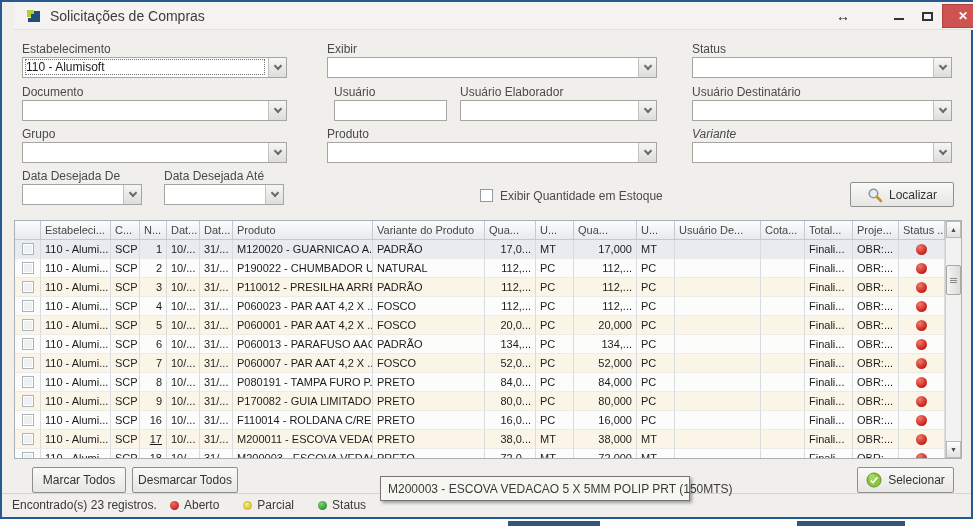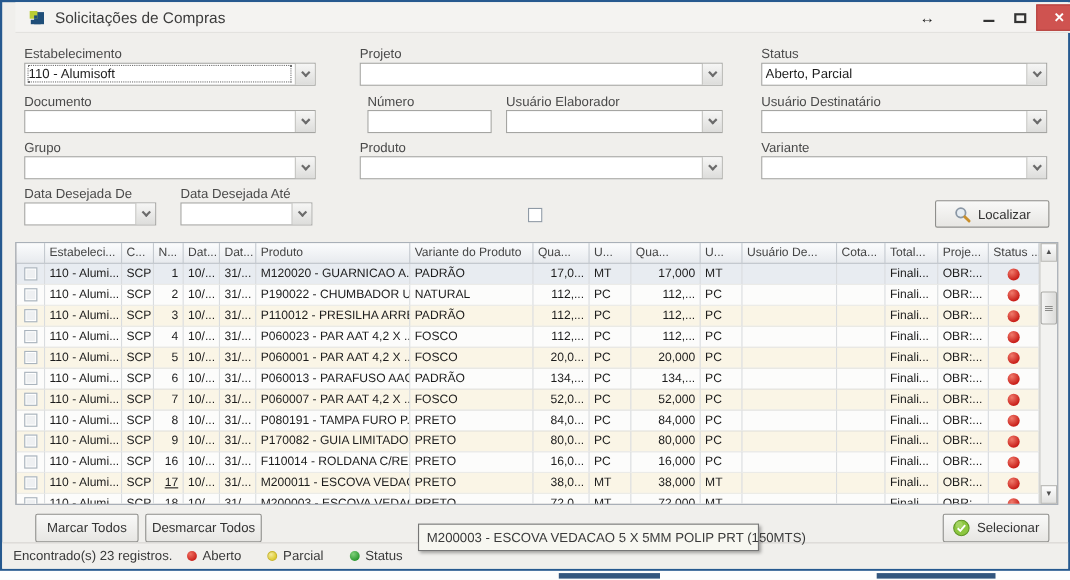--- a/index.html
+++ b/index.html
@@ -86,46 +86,45 @@
     <div class="ctl ctl-min">
         <span class="bar"></span>
       </div>
     <div class="ctl ctl-max">
         <span class="box"></span>
       </div>
     <div class="ctl ctl-close">✕</div>
   </div>
 
   <span class="flabel" style="left:20px;top:40px;">Estabelecimento</span>
-  <span class="flabel" style="left:325px;top:40px;">Projeto</span>
+  <span class="flabel" style="left:325px;top:40px;">Exibir</span>
   <span class="flabel" style="left:690px;top:40px;">Status</span>
   <span class="flabel" style="left:20px;top:83px;">Documento</span>
-  <span class="flabel" style="left:332px;top:83px;">Número</span>
+  <span class="flabel" style="left:332px;top:83px;">Usuário</span>
   <span class="flabel" style="left:458px;top:83px;">Usuário Elaborador</span>
   <span class="flabel" style="left:690px;top:83px;">Usuário Destinatário</span>
   <span class="flabel" style="left:20px;top:125px;">Grupo</span>
   <span class="flabel" style="left:325px;top:125px;">Produto</span>
-  <span class="flabel" style="left:690px;top:125px;">Variante</span>
+  <span class="flabel" style="left:690px;top:125px;font-style:italic;">Variante</span>
   <span class="flabel" style="left:20px;top:167px;">Data Desejada De</span>
   <span class="flabel" style="left:162px;top:167px;">Data Desejada Até</span>
 
   <div class="combo focused" style="left:20px;top:55px;width:265px;">
     <span class="val">110 - Alumisoft</span>
     <span class="btn">
         <span class="chev"></span>
       </span>
   </div>
   <div class="combo" style="left:325px;top:55px;width:330px;">
     <span class="val"></span>
     <span class="btn">
         <span class="chev"></span>
       </span>
   </div>
   <div class="combo" style="left:690px;top:55px;width:260px;">
-    <span class="val">Aberto, Parcial</span>
     <span class="btn">
         <span class="chev"></span>
       </span>
   </div>
   <div class="combo" style="left:20px;top:98px;width:265px;">
     <span class="val"></span>
     <span class="btn">
         <span class="chev"></span>
       </span>
   </div>
@@ -169,20 +168,21 @@
       </span>
   </div>
   <div class="combo" style="left:162px;top:182px;width:120px;">
     <span class="val"></span>
     <span class="btn">
         <span class="chev"></span>
       </span>
   </div>
 
   <span class="cbox" style="left:478px;top:187px;"></span>
+  <span class="cbx-label" style="left:498px;top:187px;">Exibir Quantidade em Estoque</span>
 
   <div class="pushbtn" style="left:848px;top:180px;width:104px;height:25px;">
     <svg width="16" height="16" viewBox="0 0 16 16">
       <circle cx="6.5" cy="6.5" r="4.3" fill="#e6edf3" stroke="#8a97a5" stroke-width="1.6"></circle>
       <line x1="10" y1="10" x2="14" y2="14" stroke="#c98f2c" stroke-width="2.6" stroke-linecap="round"></line>
     </svg>
     <span>Localizar</span>
   </div>
 
   <div class="grid">

